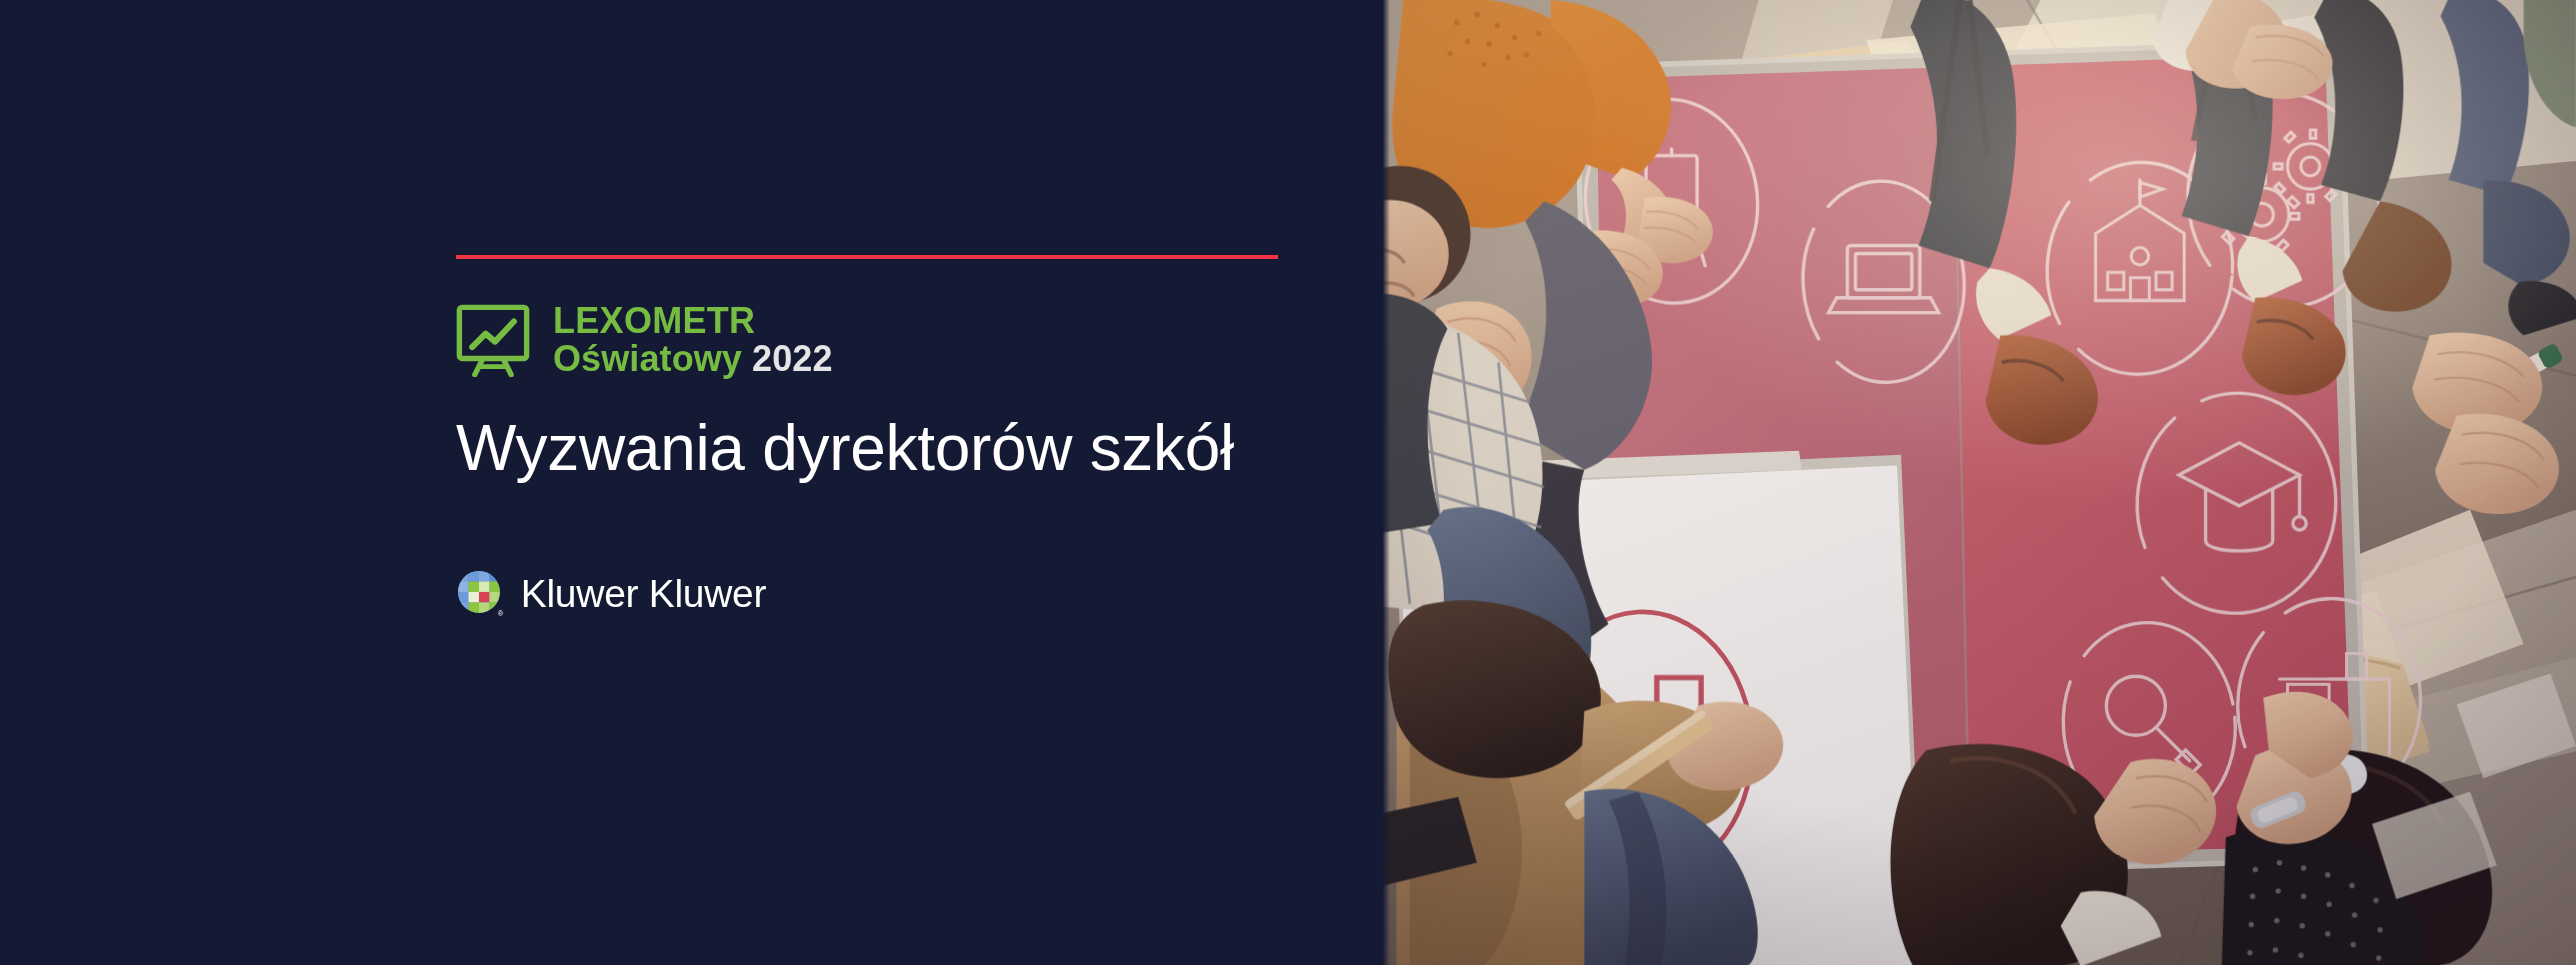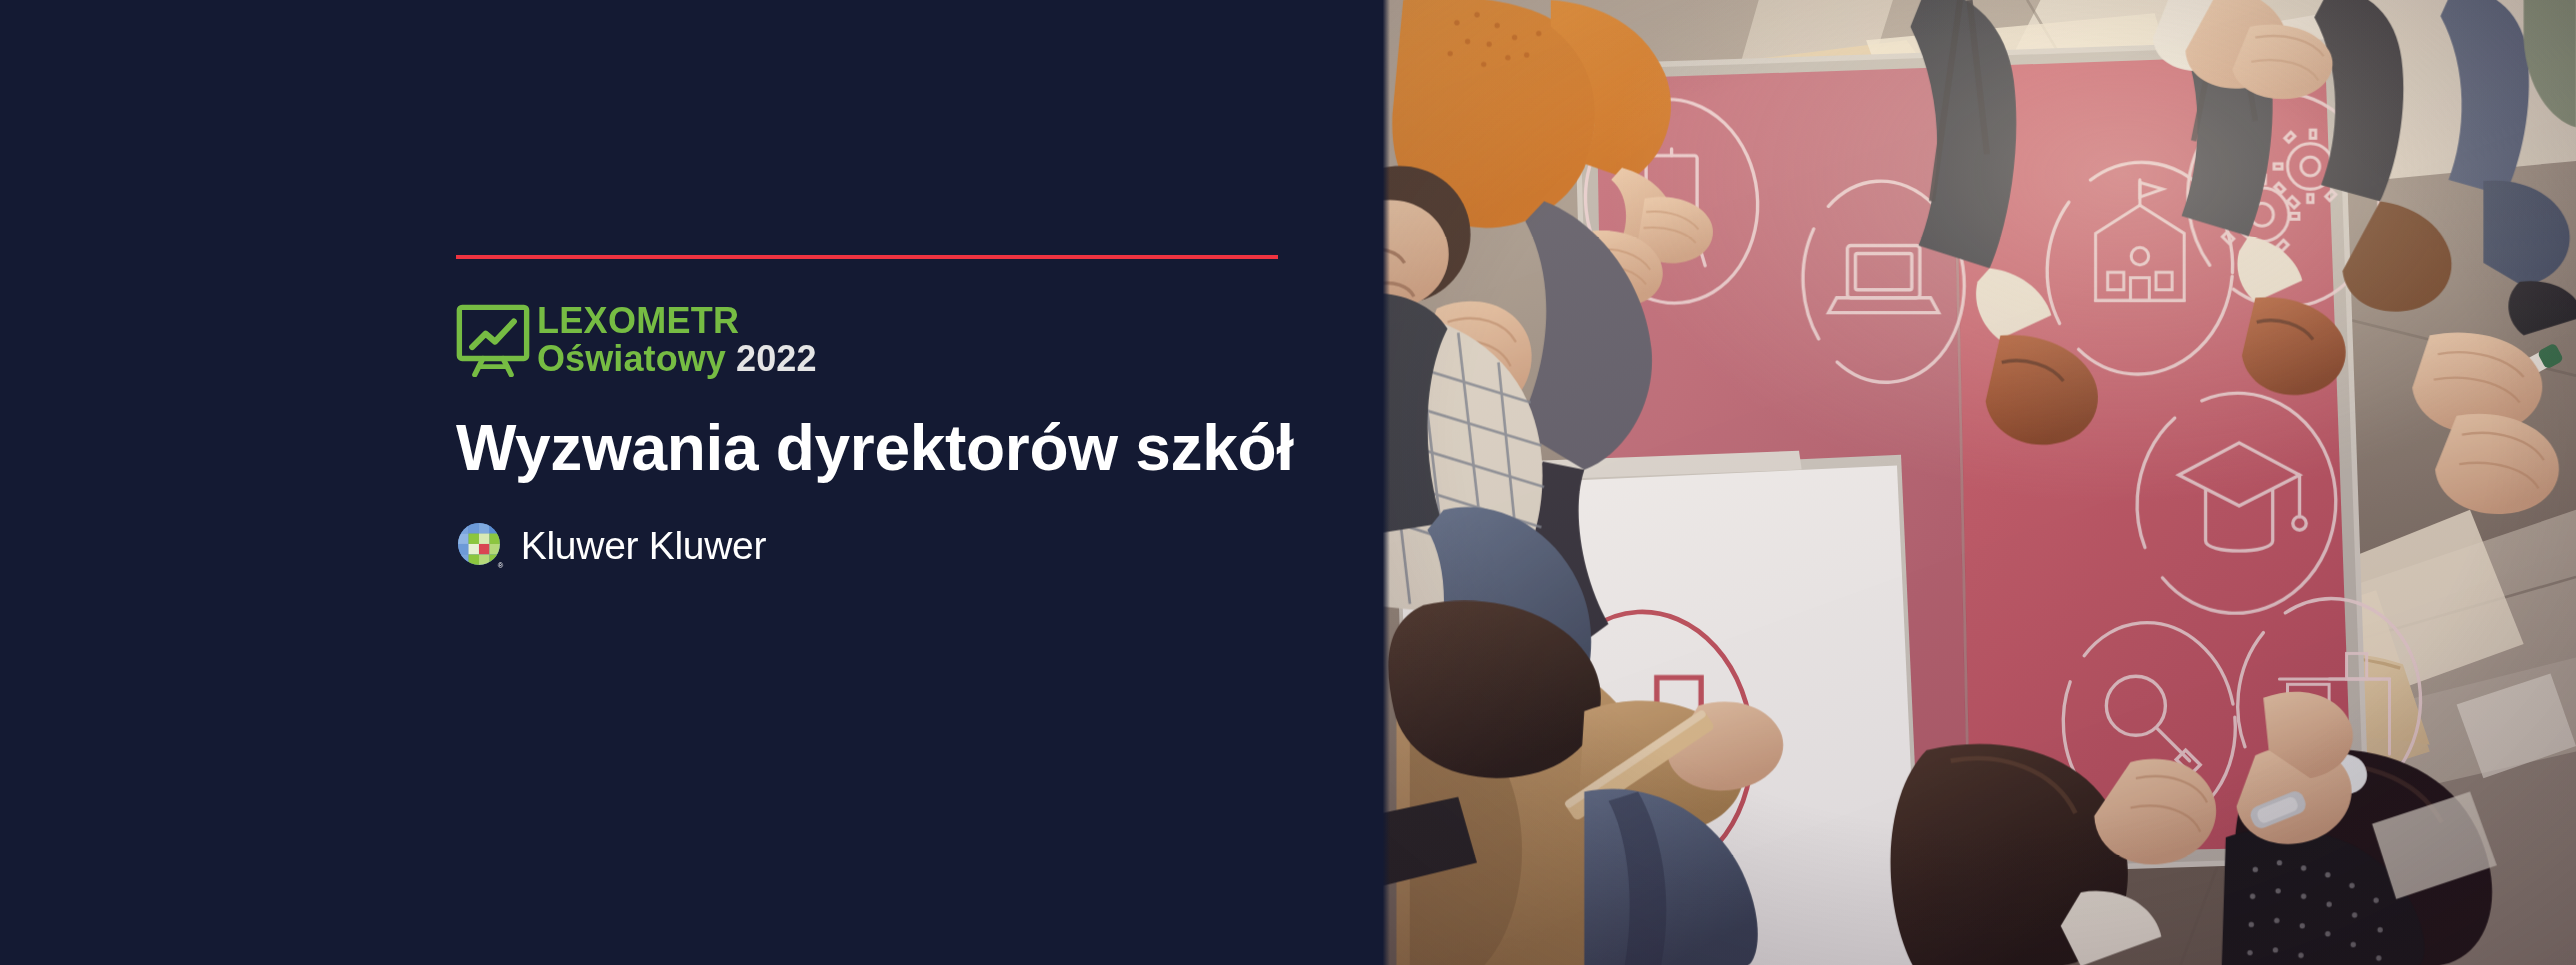--- a/index.html
+++ b/index.html
@@ -40,21 +40,21 @@
     width: 822px;
     height: 4px;
     background: #ef3340;
     margin: 0 0 43px 0;
   }
 
   
   .brand {
     display: flex;
     align-items: center;
-    gap: 7px;
+    gap: 23px;
     margin-bottom: 32px;
   }
   .brand-icon {
     width: 74px;
     height: 72px;
     flex: 0 0 auto;
     display: block;
   }
   .brand-words {
     display: flex;
@@ -74,24 +74,24 @@
     color: #76bc43;
   }
   .brand-year {
     color: #e5e5e5;
   }
 
   
   .headline {
     color: #ffffff;
     font-size: 64px;
-    font-weight: 700;
+    font-weight: 400;
     line-height: 1.20;
     letter-spacing: -0.3px;
-    margin: 0 0 34px 0;
+    margin: 0 0 82px 0;
     max-width: 845px;
   }
   .headline .hl {
     display: block;
     white-space: nowrap;
   }
 
   
   .wk {
     display: flex;

